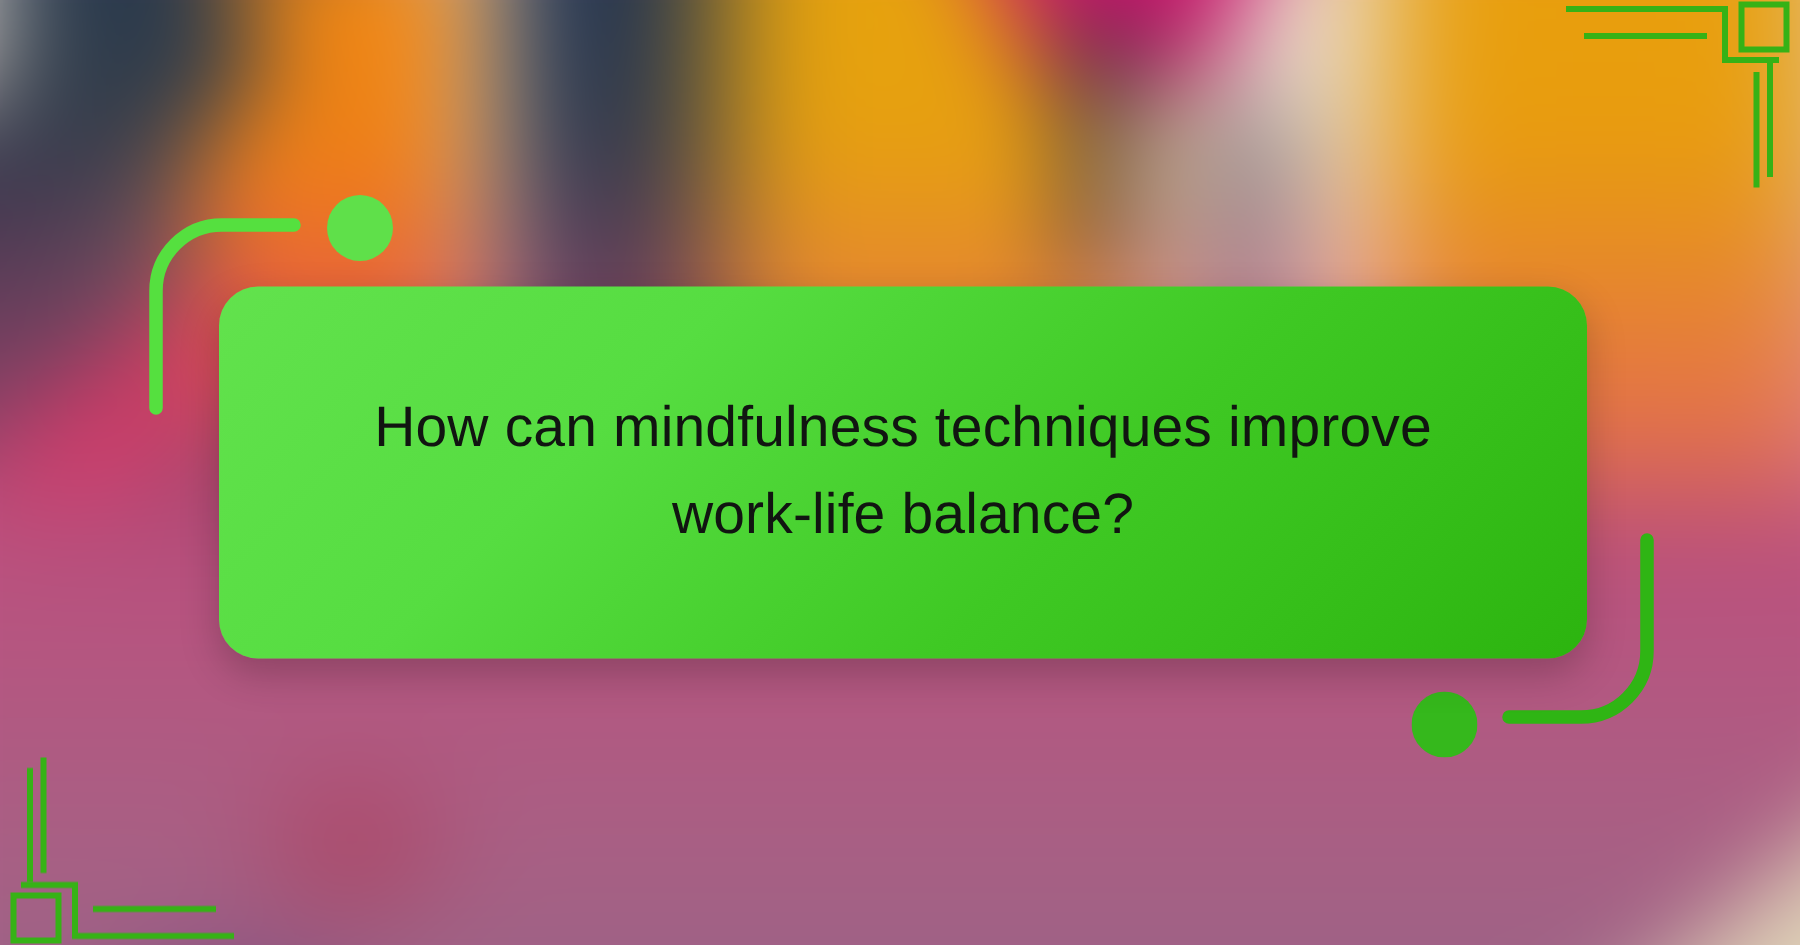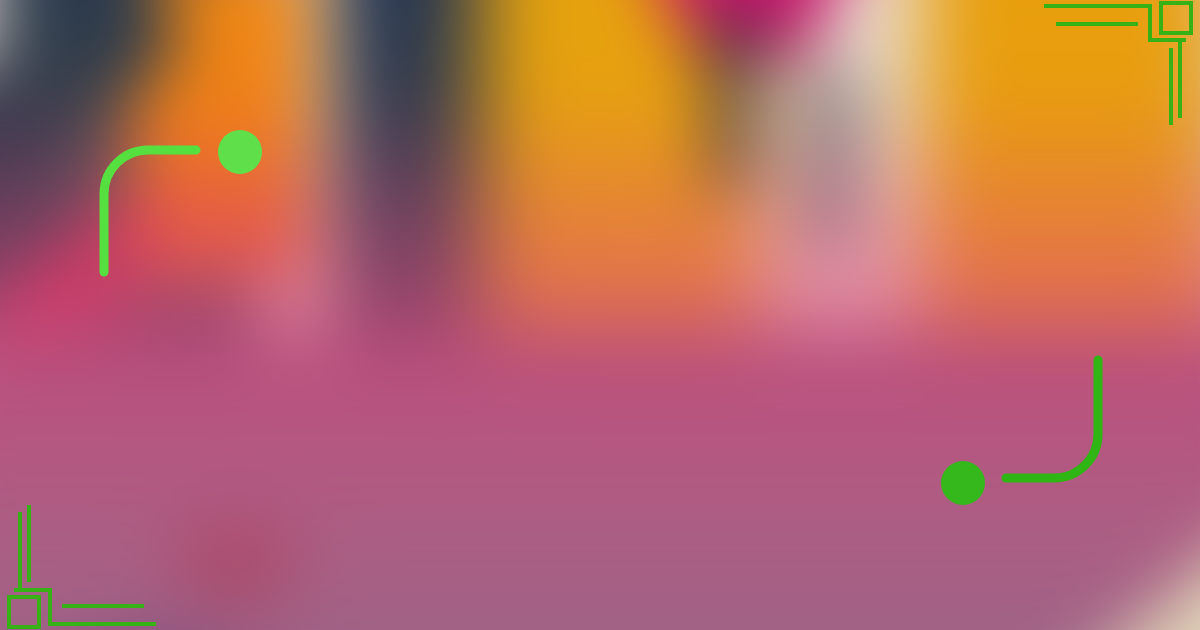--- a/index.html
+++ b/index.html
@@ -247,14 +247,17 @@
       <path d="M102 10 V84 A44 44 0 0 1 58 128 H10" stroke="#2FB514" stroke-width="9" stroke-linecap="round" fill="none"></path>
     </svg>
   </div>
 
   <div class="ornament" style="left:941px; top:461px; width:44px; height:44px;">
     <svg width="44" height="44" viewBox="0 0 44 44">
       <circle cx="22" cy="22" r="22" fill="#35B81C"></circle>
     </svg>
   </div>
 
+  <div class="card">
+    <div class="card-text">How can mindfulness techniques improve work-life balance?</div>
+  </div>
 
 </div>
 
 </body></html>

